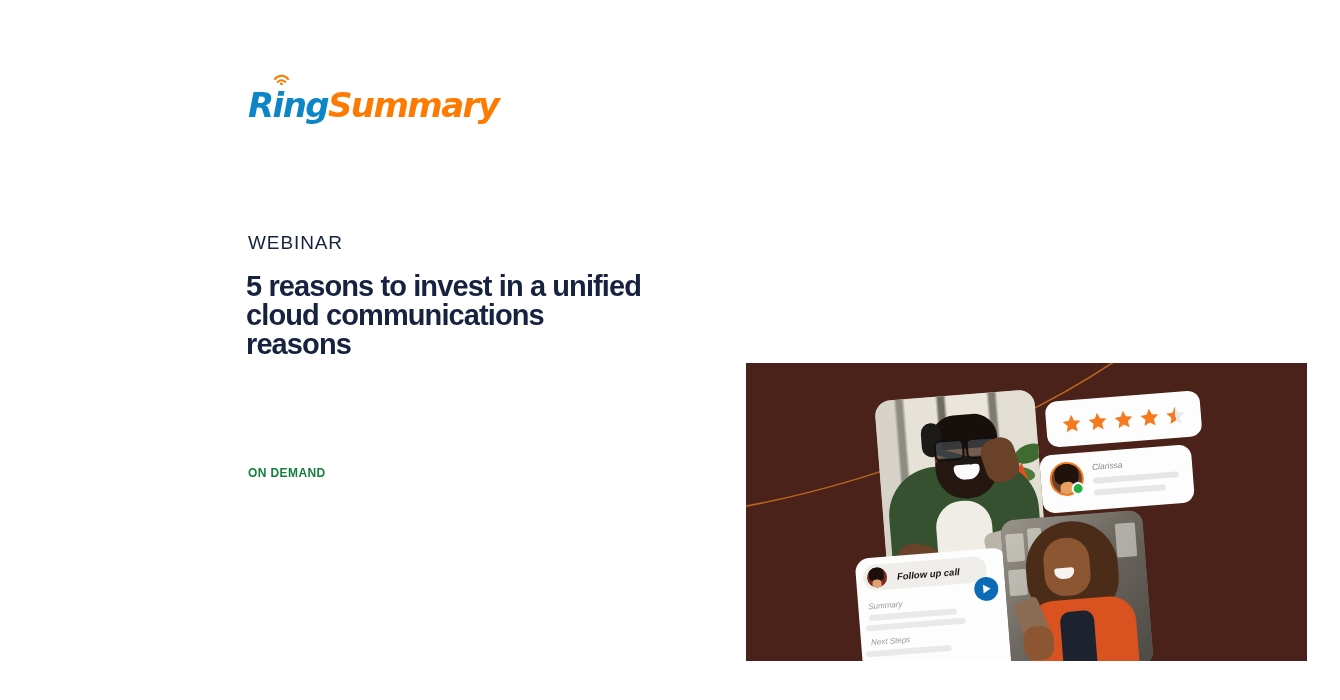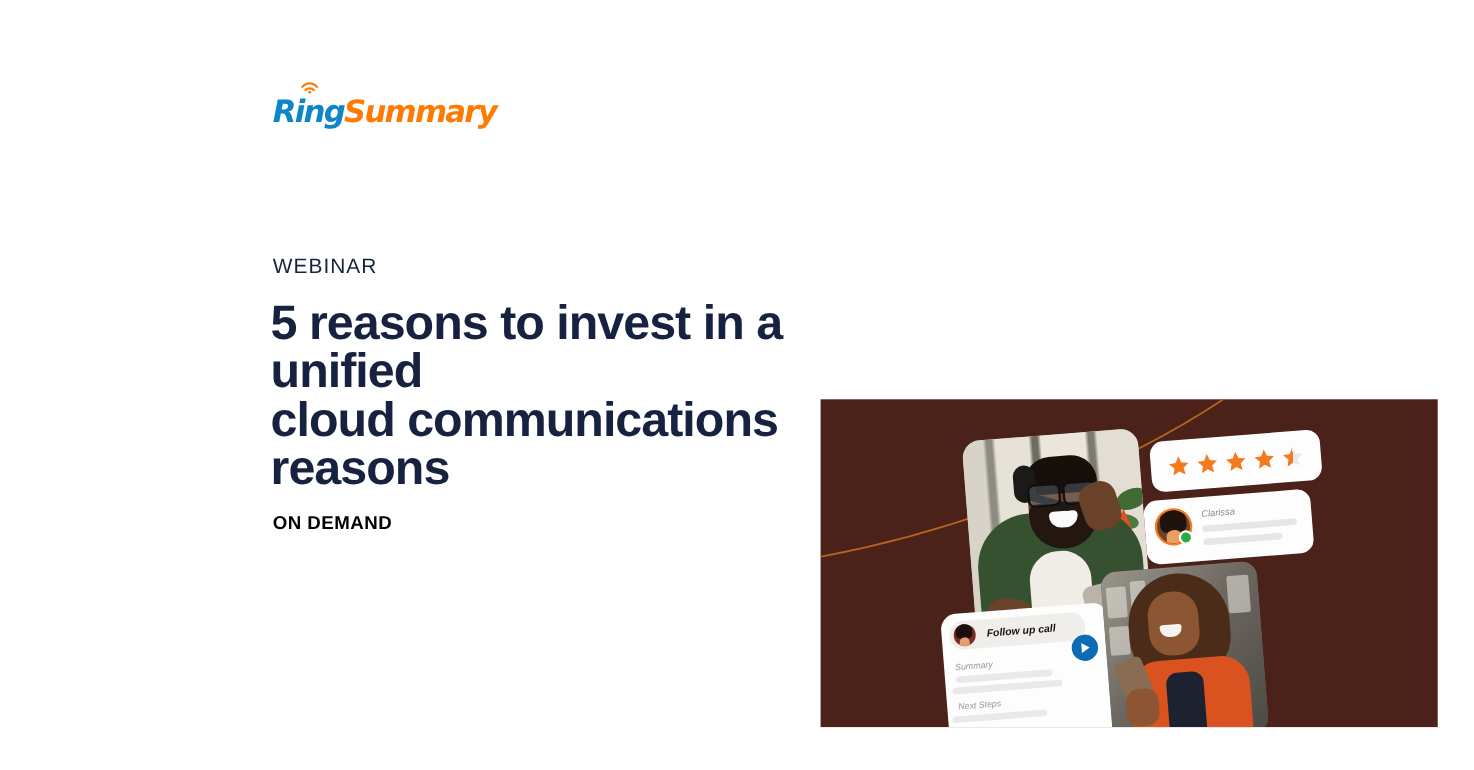--- a/index.html
+++ b/index.html
@@ -20,21 +20,21 @@
   .logo {
     position: absolute;
     left: 248px;
     top: 88px;
     display: flex;
     align-items: baseline;
     line-height: 1;
   }
   .logo-word {
     font-family: "DejaVu Sans", sans-serif;
-    font-size: 28px;
+    font-size: 34px;
     font-weight: bold;
     font-style: italic;
     letter-spacing: -1.6px;
   }
   .logo-ring  { color: #0d86c8; position: relative; }
   .logo-central { color: #ff7a00; }
 
   .wifi-dot {
     position: absolute;
     left: 25px;
@@ -51,36 +51,36 @@
     font-size: 19px;
     font-weight: normal;
     letter-spacing: 0.9px;
     color: #16223f;
   }
   .headline {
     position: absolute;
     left: 246px;
     top: 272px;
     width: 600px;
-    font-size: 44px;
+    font-size: 29px;
     line-height: 1.0;
     font-weight: bold;
     letter-spacing: -0.9px;
     color: #16223f;
     margin: 0;
   }
   .headline span { display: block; }
   .ondemand {
     position: absolute;
     left: 248px;
     top: 466px;
-    font-size: 17px;
+    font-size: 12px;
     font-weight: bold;
     letter-spacing: 0.4px;
-    color: #000000;
+    color: #15803d;
   }
 
   
   .hero {
     position: absolute;
     left: 746px;
     top: 363px;
     width: 561px;
     height: 298px;
     background: #4a2219;

